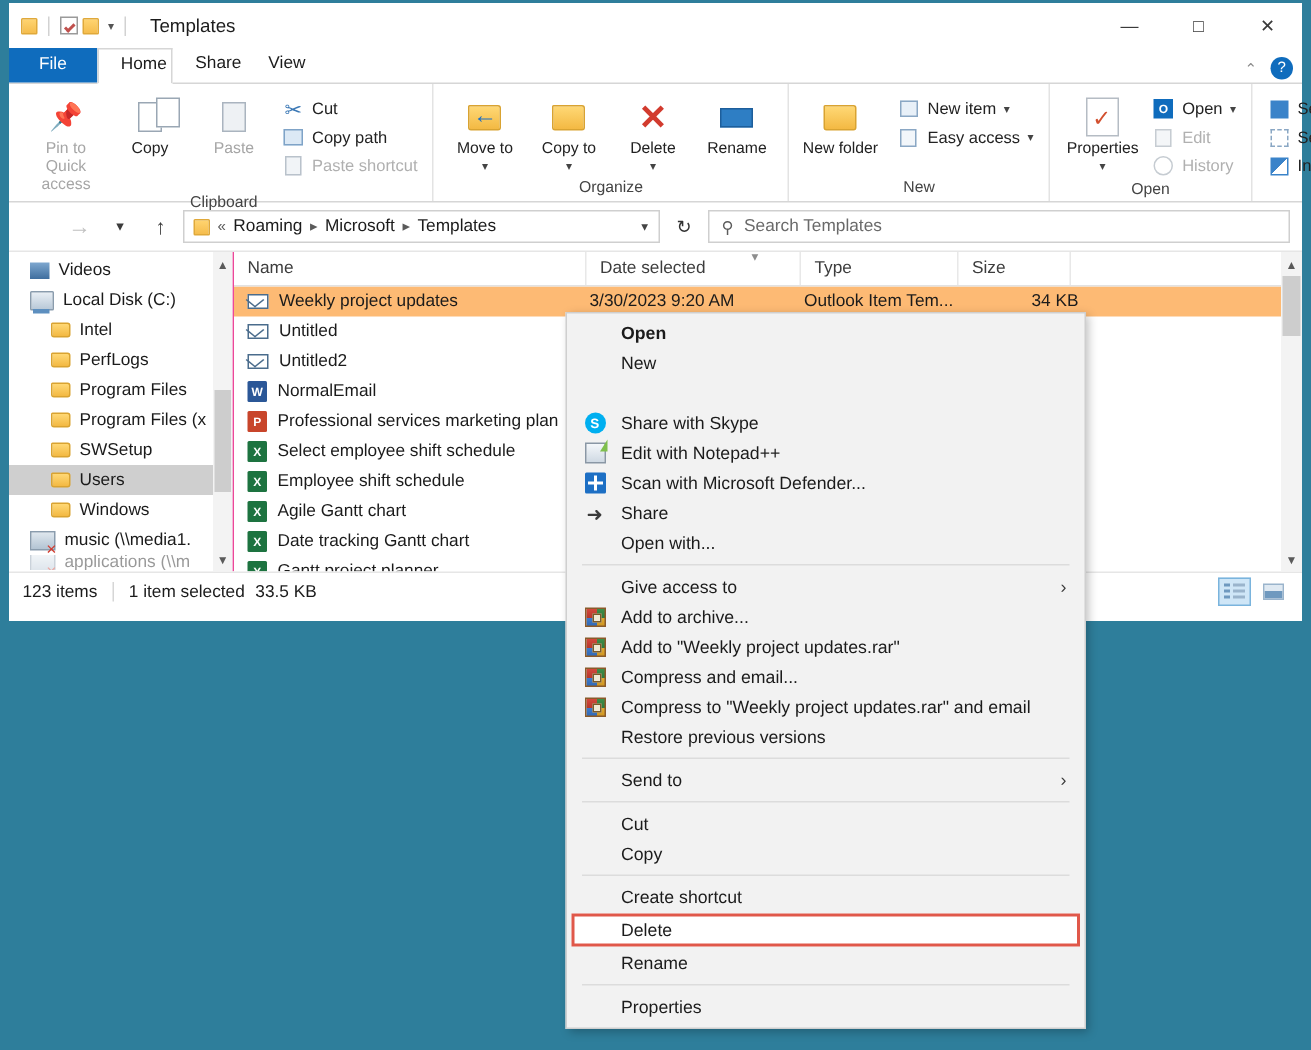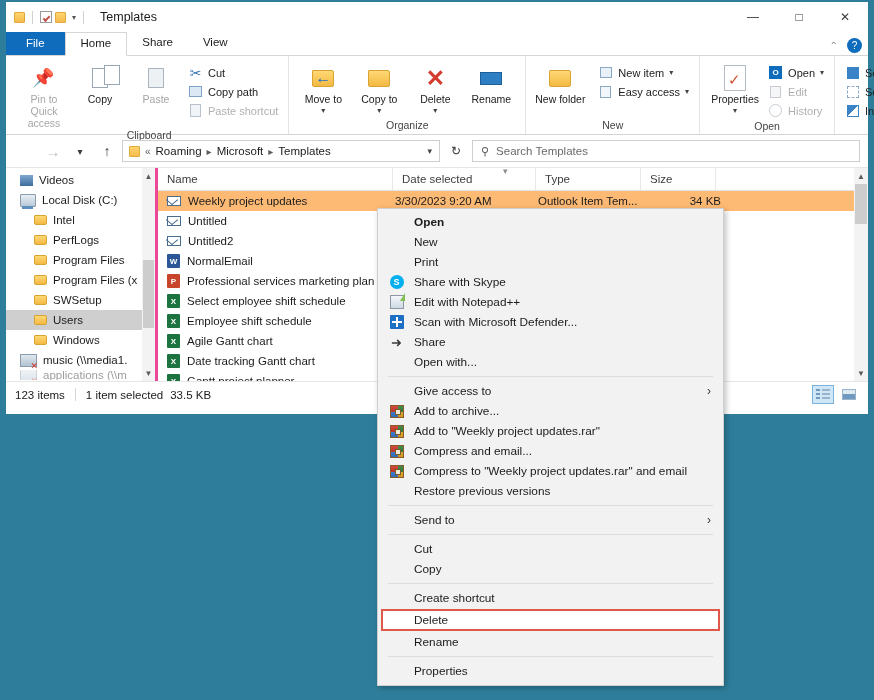--- a/index.html
+++ b/index.html
@@ -98,21 +98,21 @@
 
   
   .tabstrip {
     height: 23px;
     display: flex;
     border-bottom: 1px solid #d6d6d6;
     background: #fff;
     position: relative;
   }
   .tab {
-    padding: 3px 15px 4px 15px;
+    padding: 3px 3px 4px 15px;
     font-size: 11.5px;
     color: #1b1b1b;
     line-height: 15px;
   }
   .tab.file {
     background: #0f6cbd;
     color: #fff;
     padding: 4px 20px 4px 20px;
   }
   .tab.active {
@@ -295,21 +295,21 @@
   }
 
   
   .content {
     display: flex;
     height: 213px;
     border-top: 1px solid #e6e6e6;
   }
   .navpane {
     width: 149px;
-    border-right: 3px solid #ec4899;
+    border-right: 1px solid #ec4899;
     position: relative;
     overflow: hidden;
     background:#fff;
   }
   .tree {
     padding-top: 2px;
   }
   .tree-item {
     display: flex;
     align-items: center;
@@ -1044,21 +1044,20 @@
   <div class="cmi bold">
     <span class="cm-ico"></span>
     <span class="cm-label">Open</span>
   </div>
   <div class="cmi">
     <span class="cm-ico"></span>
     <span class="cm-label">New</span>
   </div>
   <div class="cmi">
     <span class="cm-ico"></span>
-    <span class="cm-label">Print</span>
   </div>
   <div class="cmi">
     <span class="cm-ico">
         <span class="skype-ico">S</span>
       </span>
     <span class="cm-label">Share with Skype</span>
   </div>
   <div class="cmi">
     <span class="cm-ico">
         <span class="npp-ico"></span>

